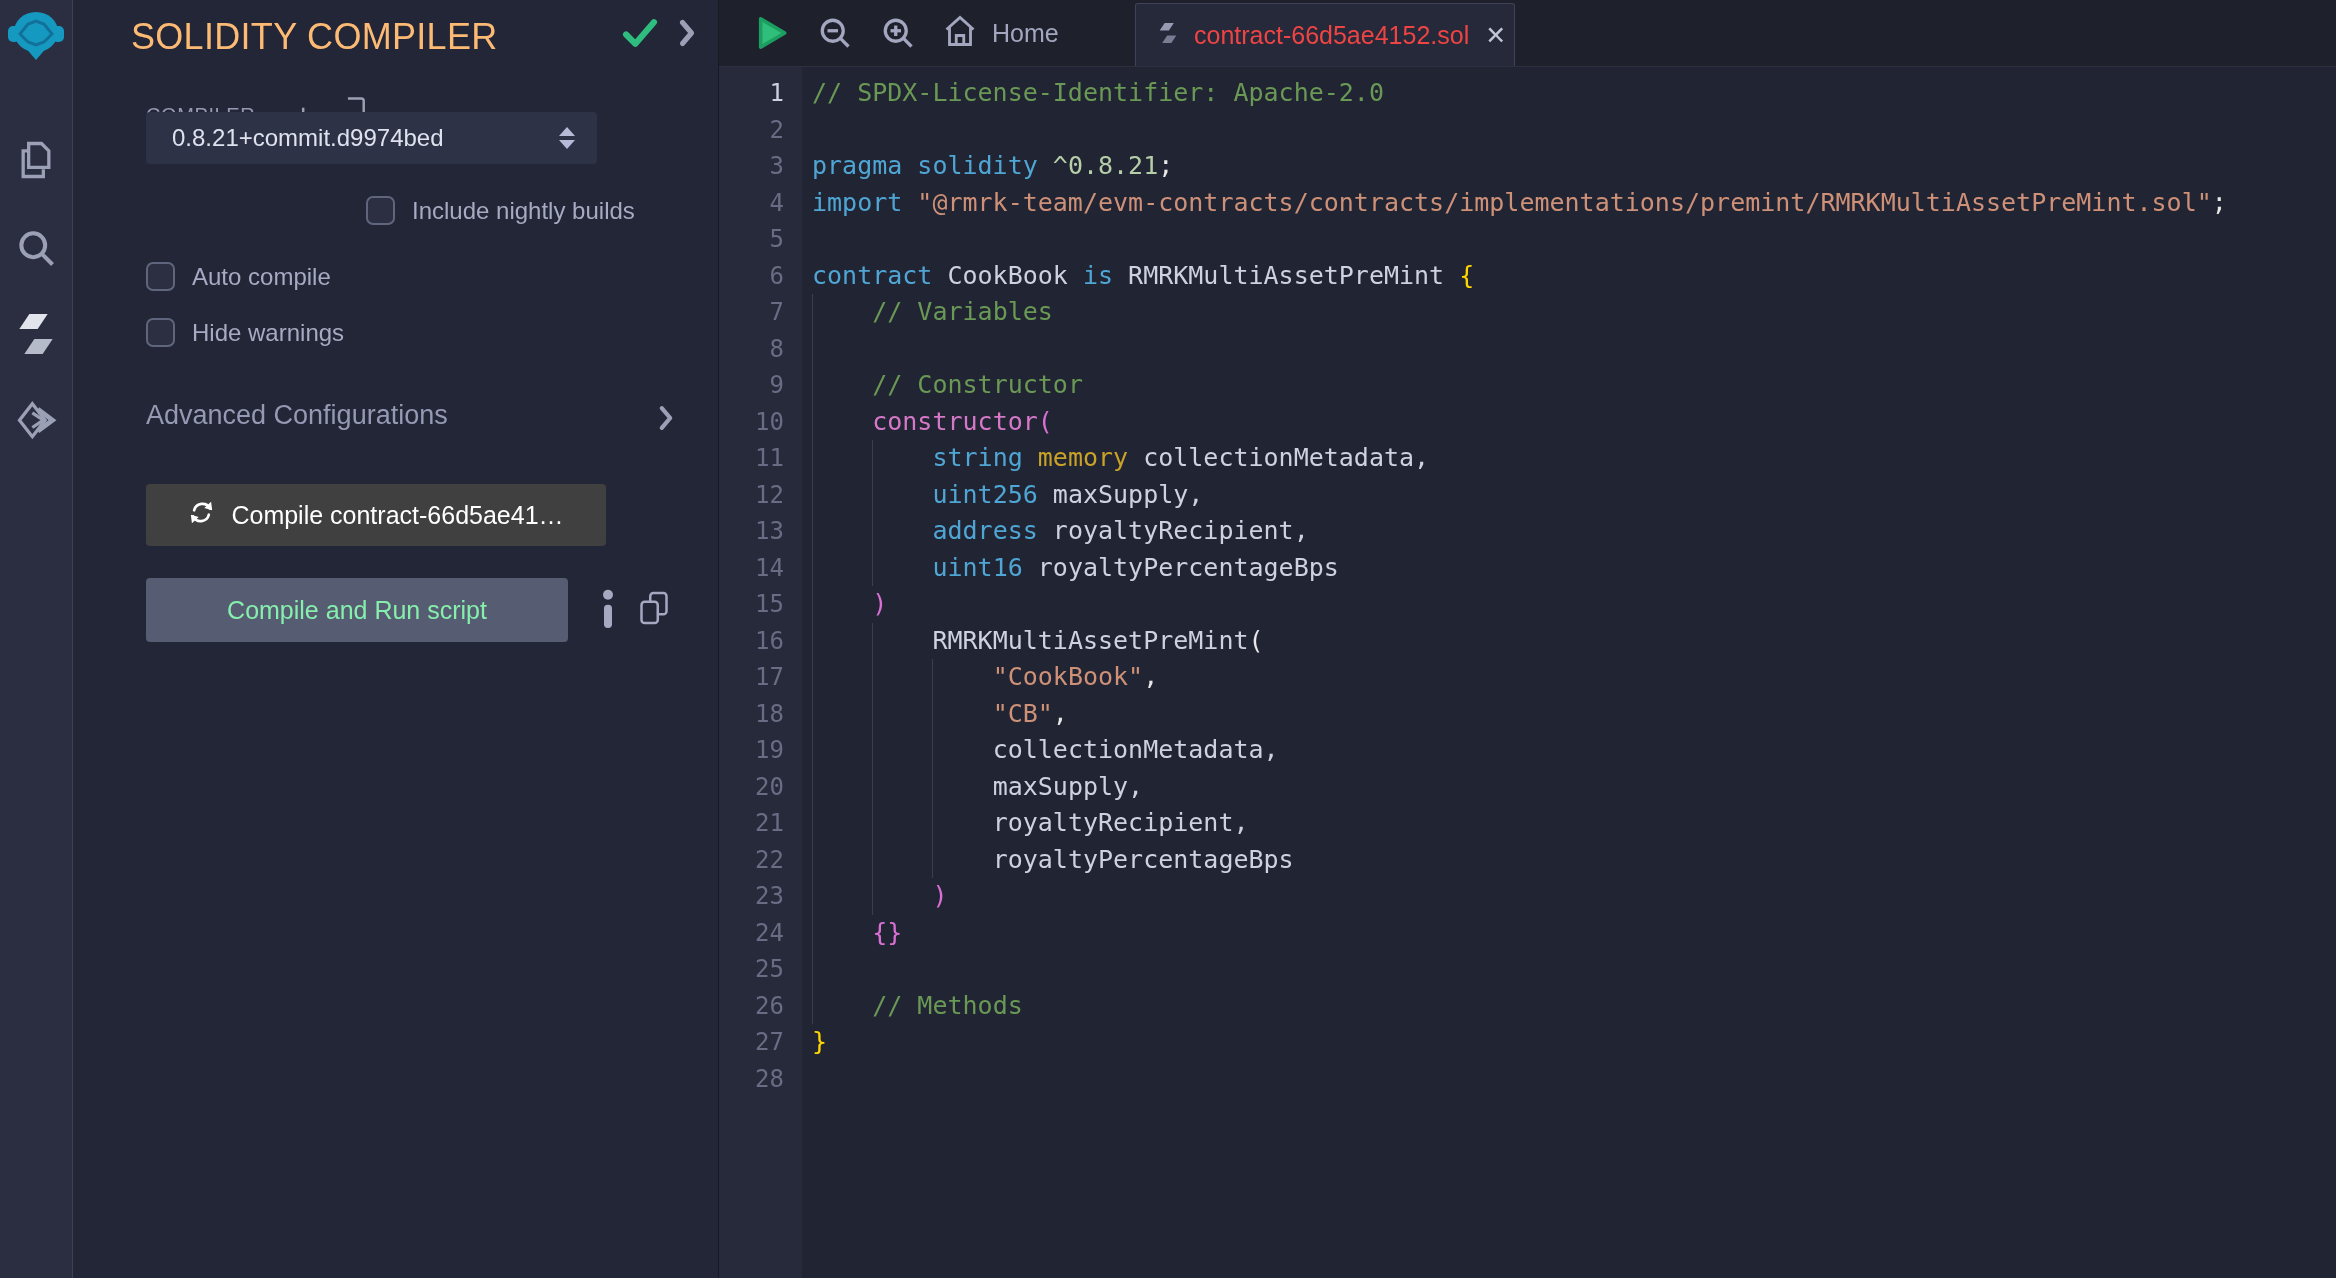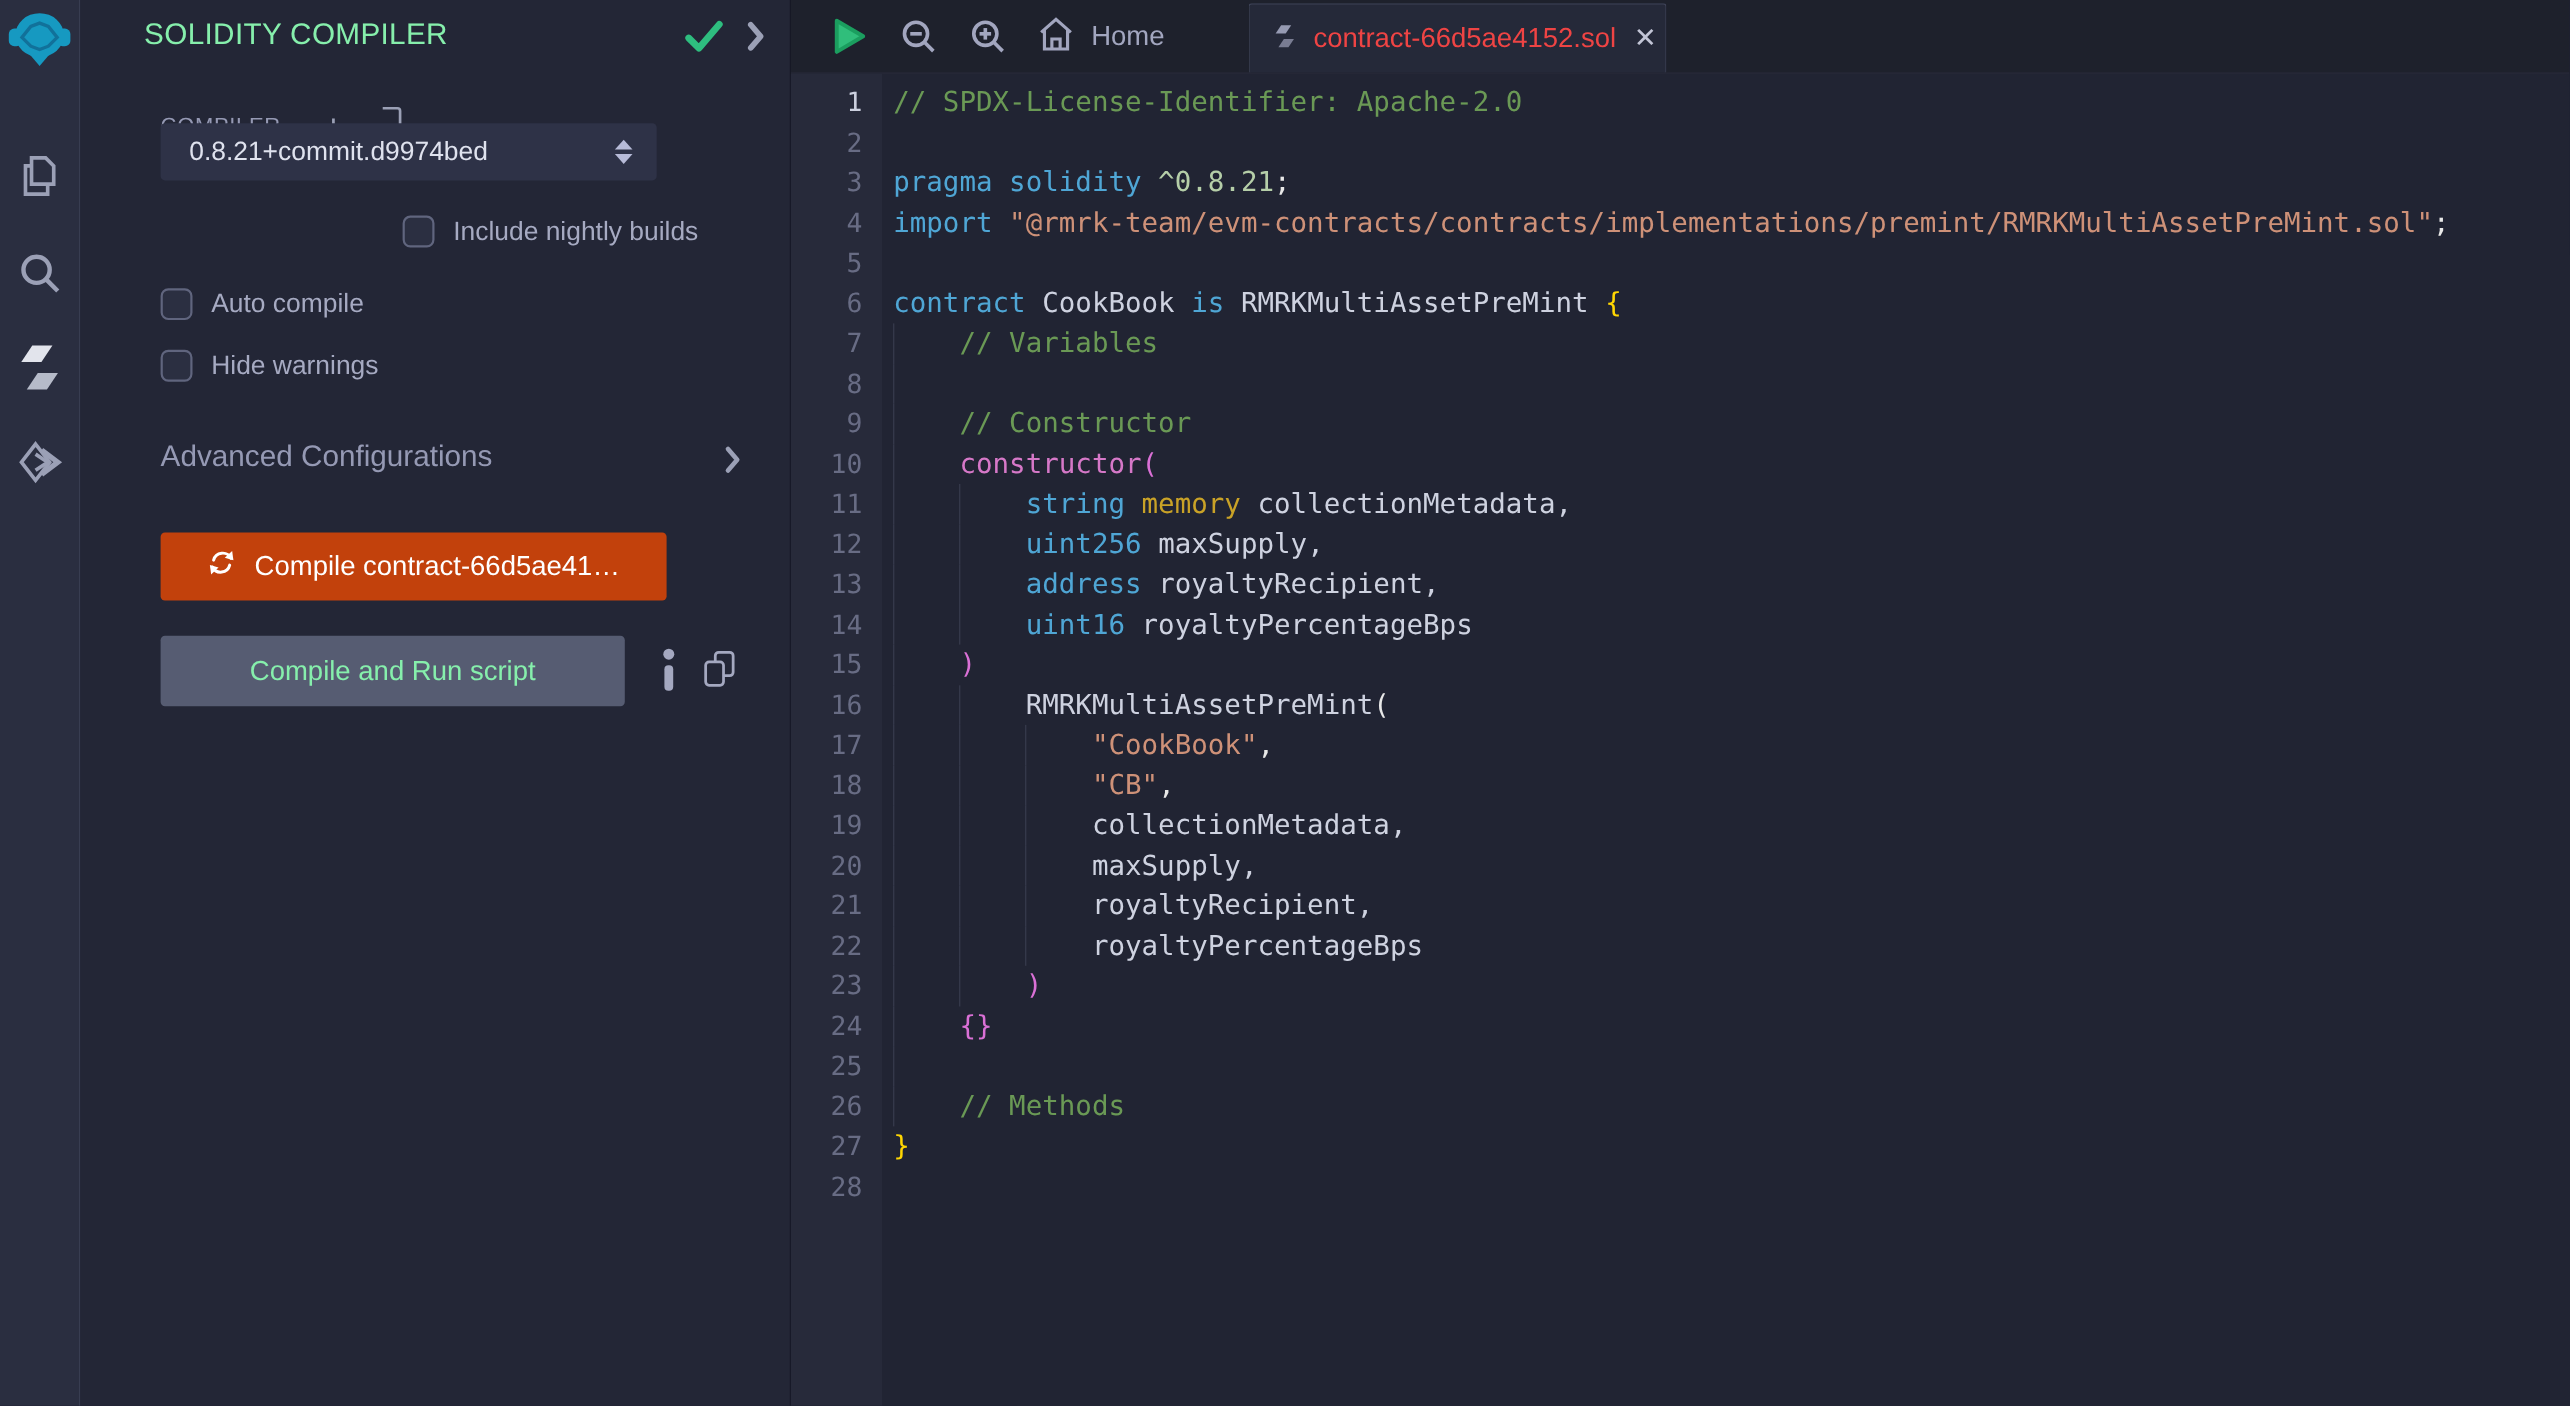--- a/index.html
+++ b/index.html
@@ -7,39 +7,39 @@
   .app{position:relative;width:2336px;height:1278px;display:flex;}
 
   
   .rail{position:relative;width:72px;height:100%;background:#2a2e40;border-right:1px solid #3c4156;flex:0 0 auto;}
   .rail .logo{position:absolute;left:6px;top:8px;width:60px;height:56px;}
   .rail-item{position:absolute;left:0;width:72px;display:flex;justify-content:center;cursor:pointer;}
   .rail-item svg{display:block;}
 
   
   .panel{position:relative;width:645px;height:100%;background:#232636;flex:0 0 auto;border-right:1px solid #161823;}
-  .panel-title{position:absolute;left:58px;top:16px;font-size:27px;font-weight:400;color:#86efac;letter-spacing:.3px;}
+  .panel-title{position:absolute;left:58px;top:16px;font-size:36px;font-weight:400;color:#fdba74;letter-spacing:.3px;}
   .hdr-check{position:absolute;left:548px;top:16px;}
   .hdr-chev{position:absolute;left:604px;top:18px;cursor:pointer;}
   .section-row{position:absolute;left:73px;top:76px;display:flex;align-items:center;gap:26px;margin-top:20px;}
   .section-label{font-size:20px;color:#9599b4;letter-spacing:.6px;}
   .plus{font-size:34px;font-weight:300;color:#9ba0b6;line-height:20px;cursor:pointer;margin-left:12px;}
   .badge-icon{cursor:pointer;}
   .dropdown{position:absolute;left:73px;top:112px;width:451px;height:52px;background:#2e3247;border-radius:4px;display:flex;align-items:center;justify-content:space-between;padding:0 22px 0 26px;box-sizing:border-box;cursor:pointer;}
   .dropdown-text{font-size:24px;color:#dfe2ee;}
   .dd-arrows{display:flex;flex-direction:column;gap:4px;}
   .dd-arrows i{display:block;width:0;height:0;border-left:8px solid transparent;border-right:8px solid transparent;}
   .dd-arrows .up{border-bottom:9px solid #b7bbd8;}
   .dd-arrows .down{border-top:9px solid #b7bbd8;}
   .chk-row{position:absolute;display:flex;align-items:center;gap:17px;cursor:pointer;}
   .chk{width:29px;height:29px;background:#2b2f41;border:2px solid #60657e;border-radius:7px;box-sizing:border-box;flex:0 0 auto;}
   .chk-label{font-size:24px;color:#a6aac2;}
   .advanced{position:absolute;left:73px;top:400px;font-size:27px;color:#9599b4;cursor:pointer;}
   .adv-chev{position:absolute;left:584px;top:404px;cursor:pointer;}
-  .btn-compile{position:absolute;left:73px;top:484px;width:460px;height:62px;background:#c2410c;border:none;border-radius:4px;display:flex;align-items:center;justify-content:center;gap:16px;color:#ffffff;font-size:25px;font-family:"Liberation Sans",sans-serif;cursor:pointer;}
+  .btn-compile{position:absolute;left:73px;top:484px;width:460px;height:62px;background:#404040;border:none;border-radius:4px;display:flex;align-items:center;justify-content:center;gap:16px;color:#ffffff;font-size:25px;font-family:"Liberation Sans",sans-serif;cursor:pointer;}
   .btn-run{position:absolute;left:73px;top:578px;width:422px;height:64px;background:#565c72;border:none;border-radius:4px;color:#86efac;font-size:25px;font-family:"Liberation Sans",sans-serif;cursor:pointer;}
   .info-ic{position:absolute;left:522px;top:588px;cursor:pointer;}
   .copy-ic{position:absolute;left:566px;top:590px;cursor:pointer;}
 
   
   .main{position:relative;flex:1 1 auto;height:100%;background:#212433;}
   .tabbar{position:absolute;left:0;top:0;right:0;height:66px;background:#1e212c;border-bottom:1px solid #2b2f3f;}
   .tb-ic{position:absolute;top:0;height:66px;display:flex;align-items:center;cursor:pointer;}
   .home-wrap{position:absolute;left:223px;top:0;height:66px;display:flex;align-items:center;gap:14px;cursor:pointer;}
   .home-label{font-size:25px;color:#a2a6bf;}

